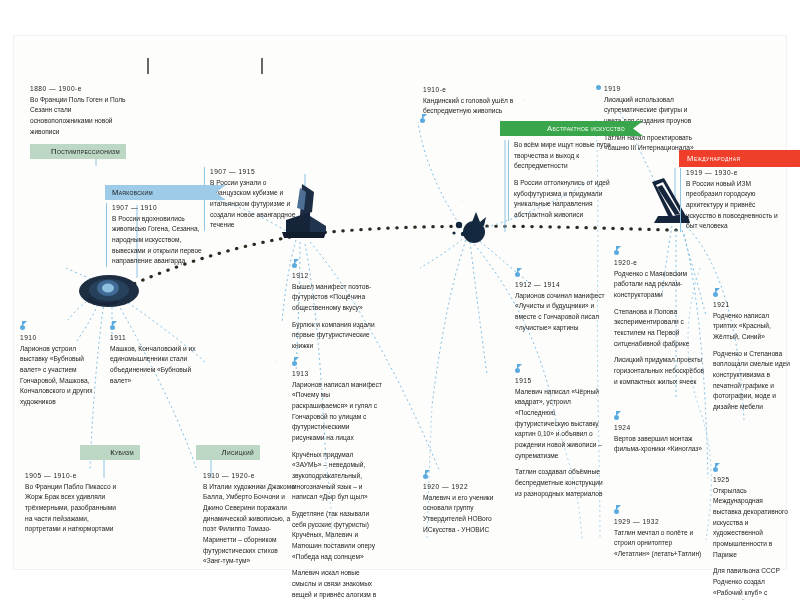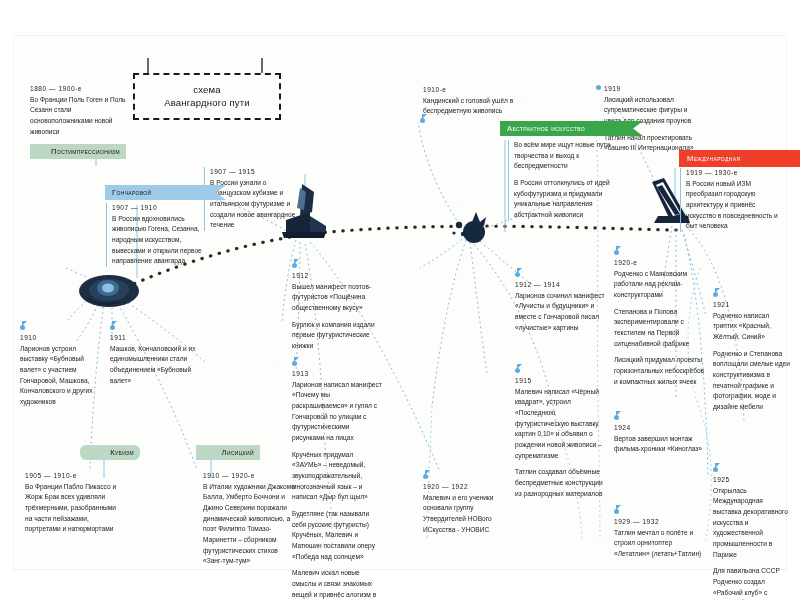--- a/index.html
+++ b/index.html
@@ -86,20 +86,21 @@
   .rib-right{                
     background:#9ecbe8;
     padding:0 18px 0 7px;
     clip-path:polygon(0 0,100% 0,calc(100% - 10px) 50%,100% 100%,0 100%);
   }
   .rib-right-green{
     background:#3aa64c;
     color:#ffffff;
     padding:0 18px 0 7px;
     clip-path:polygon(0 0,100% 0,calc(100% - 10px) 50%,100% 100%,0 100%);
+    justify-content:flex-end;
   }
   .rib-right-red{
     background:#ef3f2a;
     color:#ffffff;
     padding:0 20px 0 8px;
     clip-path:polygon(0 0,100% 0,calc(100% - 14px) 50%,100% 100%,0 100%);
   }
 
   
   .note{
@@ -220,43 +221,39 @@
     <circle cx="4" cy="21" r="1.6" fill="#14283f"></circle>
   </svg>
 
   <svg class="art" style="left:640px;top:176px;width:58px;height:50px;" viewBox="0 0 58 50">
     <path d="M12,6 L24,2 L46,40 L30,44 Z" fill="#14253c"></path>
     <path d="M16,9 L23,6 L41,38 L33,40 Z" fill="#ffffff"></path>
     <path d="M17,11 L22,9 L40,38 L35,39 Z" fill="#14253c"></path>
     <path d="M18,40 L48,40 L50,47 L14,47 Z" fill="#14253c"></path>
   </svg>
 
-  <div class="title-box">
-    <span>схема</span>
-    <span>Авангардного пути</span>
-  </div>
 
   <div class="ribbon rib-flat" style="left:30px;top:144px;width:84px;">
     <span class="cap">Постимпрессионизм</span>
   </div>
 
 
   <div class="ribbon rib-right" style="left:105px;top:185px;width:96px;">
-    <span class="cap">Гончаровой</span>
+    <span class="cap">Маяковским</span>
   </div>
 
   <div class="ribbon rib-right-green" style="left:500px;top:121px;width:118px;">
     <span class="cap">Абстрактное искусство</span>
   </div>
 
   <div class="ribbon rib-right-red" style="left:679px;top:150px;width:108px;height:17px;">
     <span class="cap">Международная</span>
   </div>
 
-  <div class="ribbon rib-flat" style="left:80px;top:445px;width:48px;border-radius:6px;">
+  <div class="ribbon rib-flat" style="left:80px;top:445px;width:48px;">
     <span class="cap">Кубизм</span>
   </div>
 
   <div class="ribbon rib-flat" style="left:196px;top:445px;width:52px;">
     <span class="cap">Лисицкий</span>
   </div>
 
   <div class="note" style="left:30px;top:84px;width:100px;">
     <span class="yr">1880 — 1900-е</span>
     <p>Во Франции Поль Гоген и Поль Сезанн стали основоположниками новой живописи</p>

